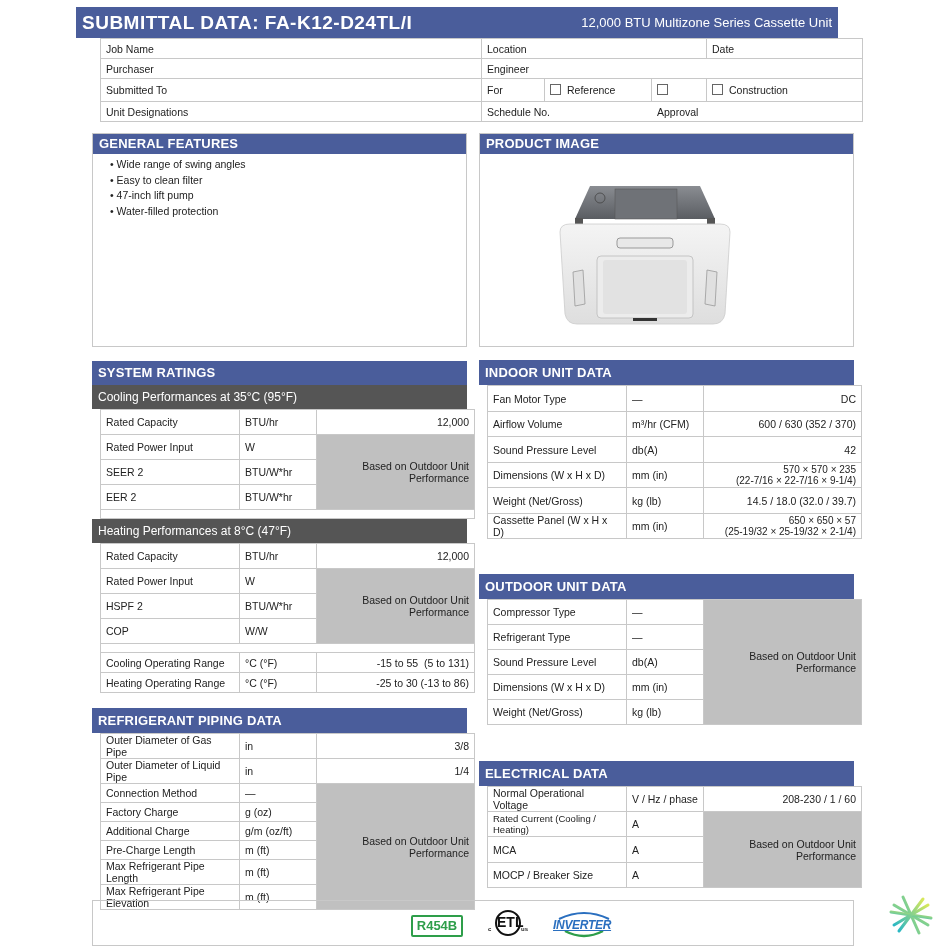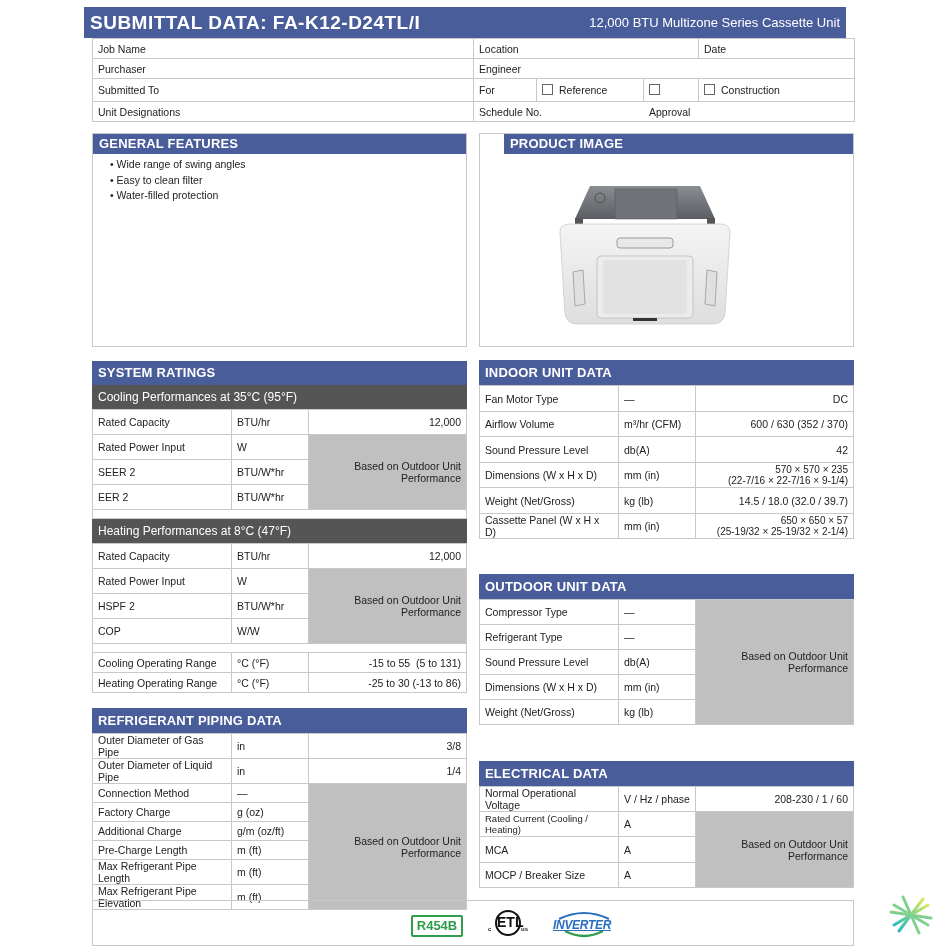--- a/index.html
+++ b/index.html
@@ -1,35 +1,35 @@
 <!DOCTYPE html>
 <html><head>
 <meta charset="utf-8">
 <style>
   * { box-sizing: border-box; margin: 0; padding: 0; }
   html, body { width: 950px; height: 950px; background: #ffffff; overflow: hidden; }
   body { font-family: "Liberation Sans", sans-serif; color: #222; position: relative; }
   .abs { position: absolute; }
   .blue-head { background: #4a5d9b; color: #fff; font-weight: bold; }
   .sec-title { height: 20px; line-height: 20px; padding-left: 6px; font-size: 13px; letter-spacing: 0.2px; }
-  table { border-collapse: collapse; width: 100%; table-layout: fixed; }
+  table { border-collapse: collapse; width: 100%; table-layout: fixed; margin-left: 8px; }
   td { border: 1px solid #c8c8c8; font-size: 10.5px; padding: 0 5px; vertical-align: middle; color: #222; }
   td.r { text-align: right; }
   td.gray { background: #c0c0c0; text-align: right; }
   .darkbar { background: #555555; color: #fff; height: 24px; line-height: 24px; padding-left: 6px; font-size: 12px; }
   .box { border: 1px solid #c8c8c8; }
   .cb { display: inline-block; width: 11px; height: 11px; border: 1px solid #666; vertical-align: -1px; margin-right: 6px; background:#fff; }
   .bul { font-size: 10.5px; line-height: 15.5px; padding-left: 6px; margin-left: 11px; }
   .spacer td { height: 8px; border-left: 1px solid #c8c8c8; border-right: 1px solid #c8c8c8; }
   .two { font-size: 10px; line-height: 11px; }
 </style>
 </head>
 <body>
 
-<div class="abs blue-head" style="left:84px;top:7px;width:762px;height:31px;">
+<div class="abs blue-head" style="left:76px;top:7px;width:762px;height:31px;">
   <span style="position:absolute;left:6px;top:5px;font-size:19px;font-weight:900;letter-spacing:0.5px;">SUBMITTAL DATA: FA-K12-D24TL/I</span>
   <span style="position:absolute;right:6px;top:8px;font-size:13px;font-weight:normal;">12,000 BTU Multizone Series Cassette Unit</span>
 </div>
 
 <div class="abs" style="left:92px;top:38px;width:762px;">
   <table>
     <colgroup>
         <col style="width:381px">
         <col style="width:63px">
         <col style="width:162px">
@@ -62,25 +62,26 @@
     </tr>
   </tbody>
     </table>
 </div>
 
 <div class="abs box" style="left:92px;top:133px;width:375px;height:214px;">
   <div class="blue-head sec-title">GENERAL FEATURES</div>
   <div style="padding-top:3px;">
     <div class="bul">• <span>Wide range of swing angles</span></div>
     <div class="bul">• <span>Easy to clean filter</span></div>
+    <div class="bul">• <span>47-inch lift pump</span></div>
     <div class="bul">• <span>Water-filled protection</span></div>
   </div>
 </div>
 
-<div class="abs box" style="left:479px;top:133px;width:375px;height:214px;padding-left:24px;">
+<div class="abs box" style="left:479px;top:133px;width:375px;height:214px;">
   <div class="blue-head sec-title">PRODUCT IMAGE</div>
   <svg width="180" height="160" viewBox="0 0 180 160" style="position:absolute;left:75px;top:40px;">
     <defs>
       <linearGradient id="boxg" x1="0" y1="0" x2="0" y2="1">
           <stop offset="0" stop-color="#8a8d92"></stop>
           <stop offset="1" stop-color="#5a5d62"></stop>
         </linearGradient>
       <linearGradient id="pang" x1="0" y1="0" x2="0" y2="1">
           <stop offset="0" stop-color="#f4f4f4"></stop>
           <stop offset="1" stop-color="#dedede"></stop>

